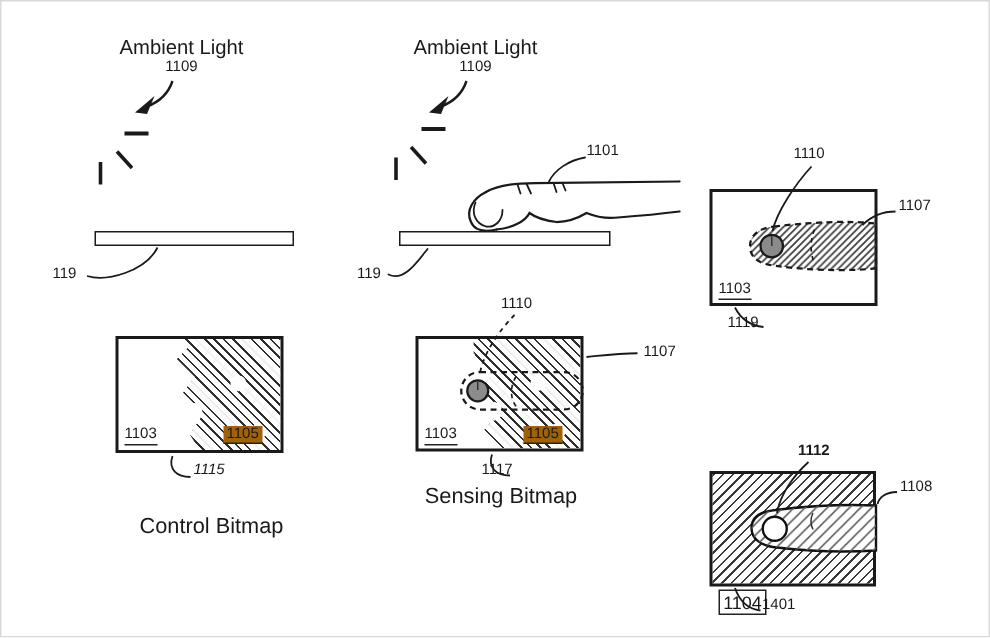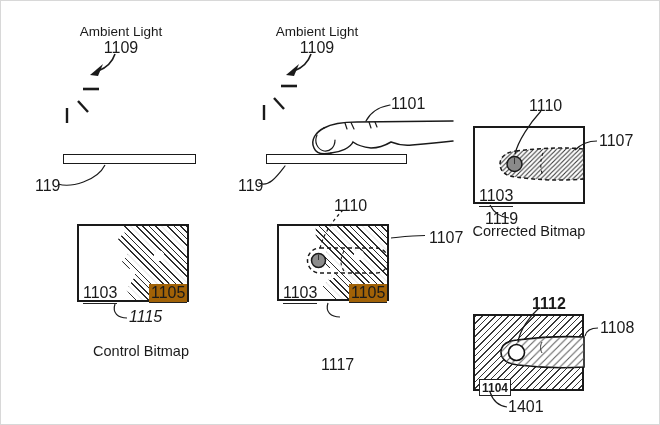--- a/index.html
+++ b/index.html
@@ -1,21 +1,21 @@
 <!DOCTYPE html>
 <html style="--ink: #1a1a1a; --touch_fill: #8c8c8c; --background: #ffffff; --frame_border: #d8d8d8; --watermark: #b9b9b9;"><head>
 <meta charset="utf-8">
 <style>
   html,body{margin:0;padding:0;background:#fff;}
   #stage{
     position:relative;width:660px;height:425px;background:var(--background,#fff);
     border:1px solid var(--frame_border,#d8d8d8);box-sizing:border-box;overflow:hidden;
     font-family:"Liberation Sans",sans-serif;color:var(--ink,#1a1a1a);
   }
-  .lbl{position:absolute;font-size:16px;line-height:1.1;white-space:nowrap;z-index:6;}
+  .lbl{position:absolute;font-size:10px;line-height:1.1;white-space:nowrap;z-index:6;}
   .title{position:absolute;font-size:13.5px;text-align:center;z-index:6;}
   .caption{position:absolute;font-size:14.5px;text-align:center;z-index:6;}
   .uline{border-bottom:1.2px solid #222;padding-bottom:1px;}
   .onwhite{background:#a16207;padding:0 2px;}
   .bitmap-box{
     position:absolute;border:2px solid #1a1a1a;background:#fff;z-index:2;overflow:hidden;
   }
   .surface{
     position:absolute;border:1.6px solid #1a1a1a;background:#fff;height:8px;z-index:2;
   }
@@ -66,31 +66,31 @@
   <div class="lbl" style="left:128px;top:307px;font-style:italic;">1115</div>
   <div class="caption" style="left:80px;top:322px;width:120px;margin-top:20px;">Control Bitmap</div>
 
   <div class="bitmap-box" style="left:276px;top:223px;width:108px;height:73px;">
     <div class="hatch-sketch clip-sensing"></div>
   </div>
   <div class="lbl uline" style="left:282px;top:283px;">1103</div>
   <div class="lbl uline onwhite" style="left:348px;top:283px;">1105</div>
   <div class="lbl" style="left:333px;top:196px;">1110</div>
   <div class="lbl" style="left:428px;top:228px;">1107</div>
-  <div class="lbl" style="left:320px;top:307px;margin-top:48px;">1117</div>
+  <div class="lbl" style="left:320px;top:307px;">1117</div>
+  <div class="caption" style="left:273px;top:322px;width:120px;">Sensing Bitmap</div>
 
   <div class="bitmap-box" style="left:472px;top:125px;width:108px;height:74px;"></div>
   <div class="lbl uline" style="left:478px;top:186px;">1103</div>
   <div class="lbl" style="left:528px;top:96px;">1110</div>
   <div class="lbl" style="left:598px;top:131px;">1107</div>
   <div class="lbl" style="left:484px;top:209px;">1119</div>
-  <div class="caption" style="left:462px;top:222px;width:132px;">Corrected Bitmap</div>
 
   <div class="bitmap-box hatch-full" style="left:472px;top:313px;width:107px;height:73px;"></div>
-  <div class="chip" style="left:478px;top:378px;width:30px;height:15px;font-weight:bold;">1104</div>
+  <div class="chip" style="left:478px;top:392px;width:30px;height:15px;">1104</div>
   <div class="lbl" style="left:531px;top:294px;font-weight:bold;">1112</div>
   <div class="lbl" style="left:599px;top:318px;">1108</div>
   <div class="lbl" style="left:507px;top:397px;">1401</div>
 
 
   <svg id="lines" width="660" height="425" viewBox="0 0 660 425">
     <defs>
       <pattern id="hatchDense" width="4.6" height="4.6" patternUnits="userSpaceOnUse">
         <path d="M-1.15,1.15 L1.15,-1.15 M0,4.6 L4.6,0 M3.45,5.75 L5.75,3.45" stroke="#3a3a3a" stroke-width="1.1"></path>
       </pattern>

